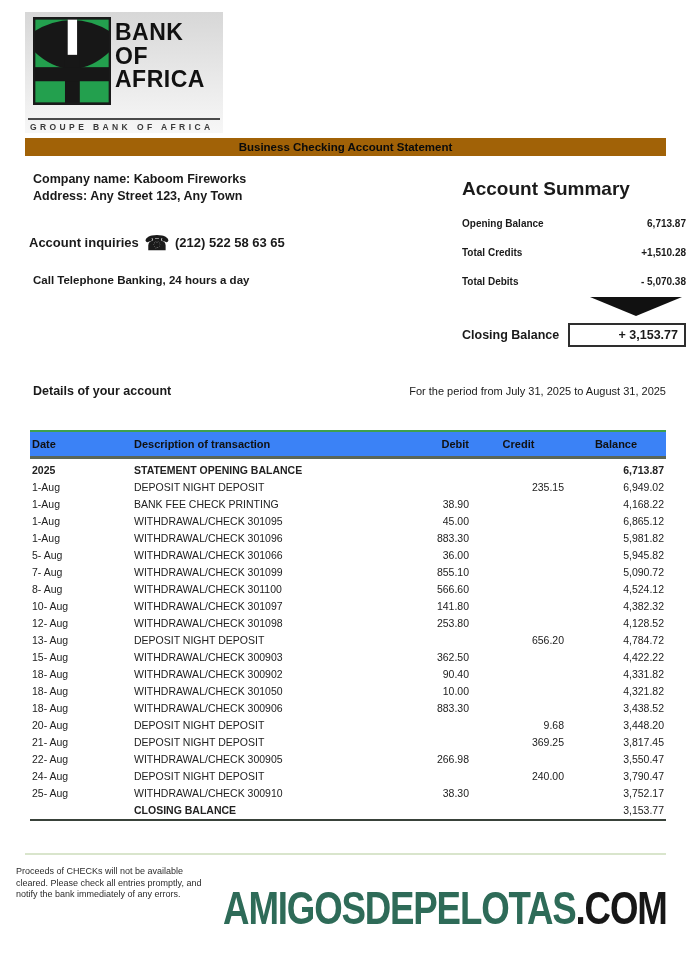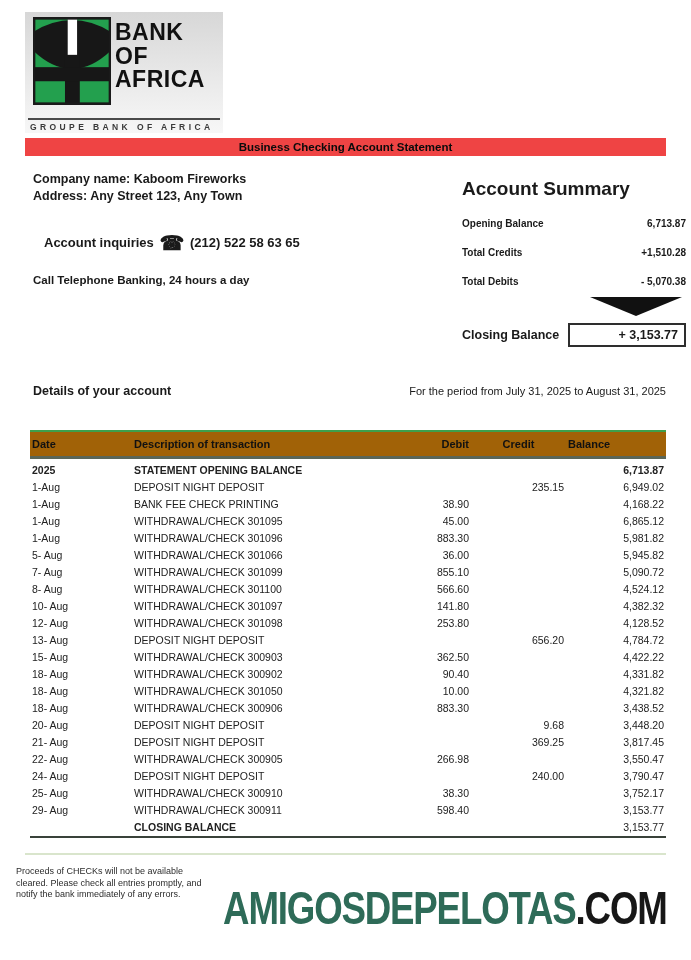--- a/index.html
+++ b/index.html
@@ -33,32 +33,32 @@
   }
   .groupe-caption {
     position: absolute; left: 5px; top: 110px;
     font-size: 8.5px; font-weight: bold; letter-spacing: 3.4px;
     color: #3a3a3a; white-space: nowrap;
   }
 
   
   .banner {
     position: absolute; left: 25px; top: 138px; width: 641px; height: 18px;
-    background: #ef4444;
+    background: #a16207;
     text-align: center; line-height: 18px;
     font-size: 11.5px; font-weight: bold; color: #0b0b0b;
   }
 
   
   .company-block {
     position: absolute; left: 33px; top: 171px;
     font-size: 12.5px; font-weight: bold; line-height: 17px;
   }
   .inquiries {
-    position: absolute; left: 44px; top: 231px;
+    position: absolute; left: 29px; top: 231px;
     font-size: 13px; font-weight: bold; text-align: center;
   }
   .phone-glyph { font-size: 20px; vertical-align: -3px; padding: 0 2px; }
   .tel-banking {
     position: absolute; left: 33px; top: 274px;
     font-size: 11.5px; font-weight: bold;
   }
 
   
   .summary {
@@ -91,31 +91,31 @@
   }
   .period-text {
     position: absolute; right: 25px; top: 385px;
     font-size: 11px;
   }
 
   
   .tx-table-wrap { position: absolute; left: 30px; top: 430px; width: 636px; }
   table.tx { width: 100%; border-collapse: collapse; }
   table.tx thead th {
-    background: #a16207;
+    background: #3b82f6;
     border-top: 2px solid #3ea04c;
     border-bottom: 3px solid #5b6657;
     font-size: 11px; font-weight: bold; color: #111;
     padding: 6px 2px;
   }
   th.h-date   { width: 102px; text-align: left; padding-left: 4px; }
   th.h-desc   { width: 233px; text-align: left; }
   th.h-debit  { width: 106px; text-align: right; }
   th.h-credit { width: 95px;  text-align: center; }
-  th.h-bal    { width: 100px; text-align: left; }
+  th.h-bal    { width: 100px; text-align: center; }
   table.tx tbody td {
     font-size: 10.5px; padding: 2.5px 2px; line-height: 12px;
     white-space: nowrap; color: #222;
   }
   td.c-date { padding-left: 4px; }
   td.c-debit, td.c-credit, td.c-balance { text-align: right; }
   tr.bold-row td, td.bold-cell { font-weight: bold; color: #111; }
   table.tx tbody { border-bottom: 2px solid #39423a; }
   tbody tr:first-child td { padding-top: 5px; }
   .faint-rule {
@@ -362,27 +362,20 @@
   </tr>
 
   <tr>
     <td class="c-date">25- Aug</td>
     <td class="c-desc">WITHDRAWAL/CHECK 300910</td>
     <td class="c-debit">38.30</td>
     <td class="c-credit"></td>
     <td class="c-balance">3,752.17</td>
   </tr>
 
-  <tr>
-    <td class="c-date">29- Aug</td>
-    <td class="c-desc">WITHDRAWAL/CHECK 300911</td>
-    <td class="c-debit">598.40</td>
-    <td class="c-credit"></td>
-    <td class="c-balance">3,153.77</td>
-  </tr>
 
   <tr>
     <td class="c-date"></td>
     <td class="c-desc bold-cell">CLOSING BALANCE</td>
     <td class="c-debit"></td>
     <td class="c-credit"></td>
     <td class="c-balance">3,153.77</td>
   </tr>
 </tbody>
     </table>

